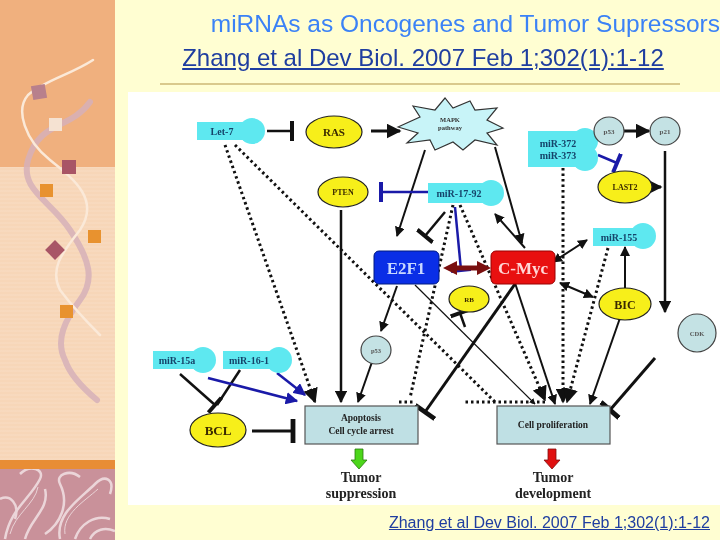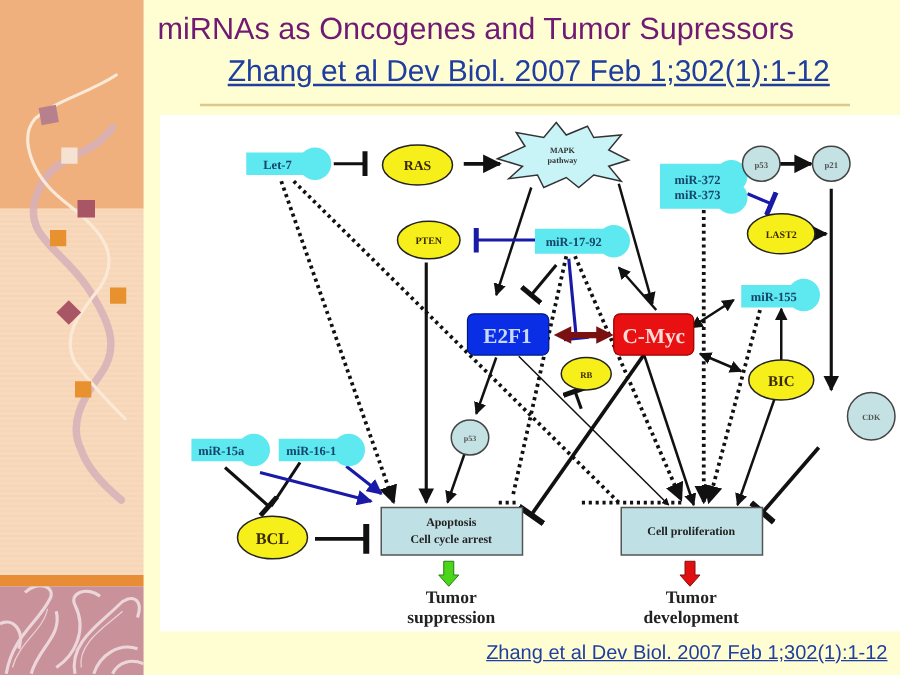--- a/index.html
+++ b/index.html
@@ -4,21 +4,21 @@
 <style>
   html, body { margin:0; padding:0; }
   body { width:720px; height:540px; position:relative; overflow:hidden; background:#fffed2; font-family:"Liberation Sans", sans-serif; }
   .sidebar { position:absolute; left:0; top:0; width:115px; height:540px; }
   .sb-top { position:absolute; left:0; top:0; width:115px; height:167px; background:#f0b07e; }
   .sb-mid { position:absolute; left:0; top:167px; width:115px; height:293px; background:#f7d6b8;
     background-image:repeating-linear-gradient(0deg, rgba(255,255,255,0.08) 0 2px, rgba(0,0,0,0.0) 2px 4px); }
   .sb-band { position:absolute; left:0; top:460px; width:115px; height:9px; background:#e88d35; }
   .sb-bottom { position:absolute; left:0; top:469px; width:115px; height:71px; background:#c9919a; overflow:hidden; }
   .sb-edge { position:absolute; left:115px; top:0; width:8px; height:540px; background:#fffed2; }
-  .title { position:absolute; left:126px; top:10px; width:594px; text-align:left; color:#701a75; font-size:24.5px; white-space:nowrap; }
+  .title { position:absolute; left:126px; top:10px; width:594px; text-align:right; color:#3b82f6; font-size:24.5px; white-space:nowrap; }
   .subtitle { position:absolute; left:126px; top:44px; width:594px; text-align:center; color:#1f3ea0; font-size:24px; text-decoration:underline; white-space:nowrap; }
   .rule { position:absolute; left:160px; top:83px; width:520px; height:2px; background:#d9c98c; }
   .diagram { position:absolute; left:128px; top:92px; width:606px; height:413px; background:#ffffff;text-align:right; }
   .footer-link { position:absolute; right:10px; top:514px; color:#1f3ea0; font-size:16px; text-decoration:underline; white-space:nowrap; }
   svg text { font-family:"Liberation Serif", serif; font-weight:bold; }
 </style>
 </head>
 <body>
 
 <div class="sidebar">

